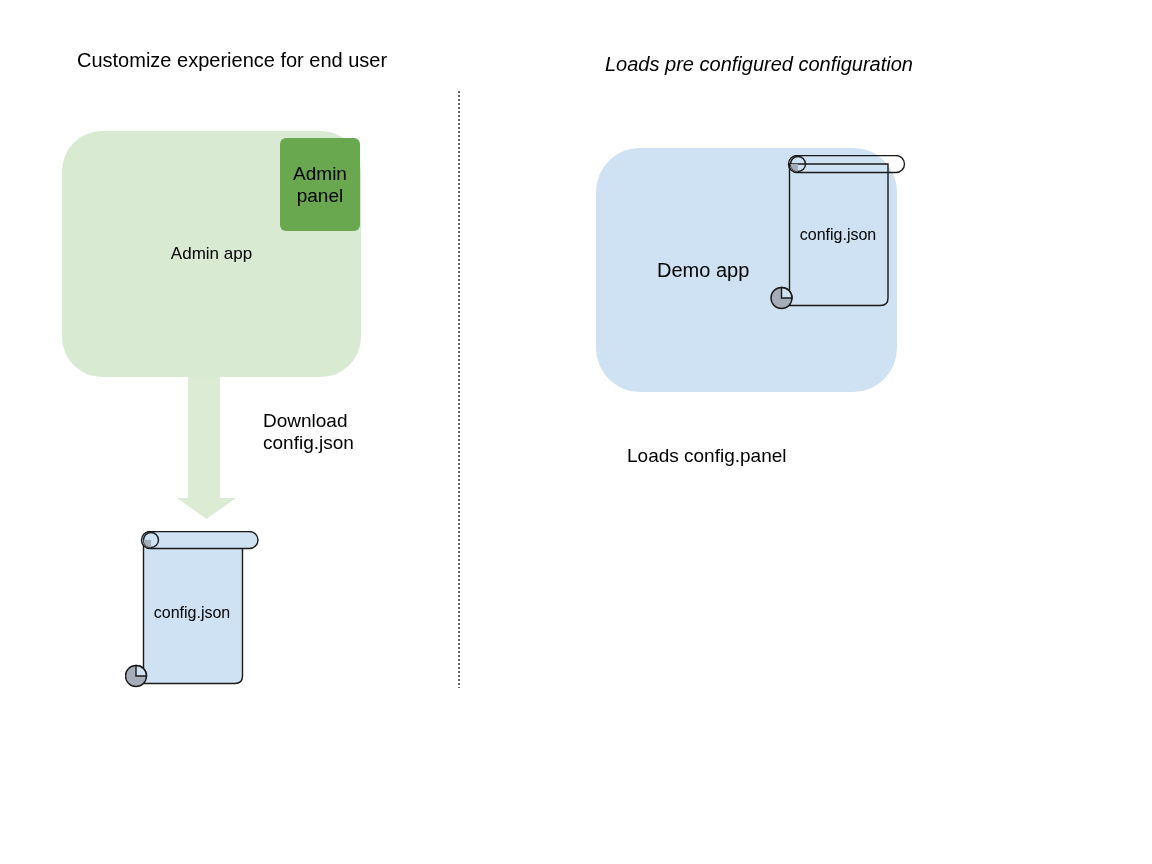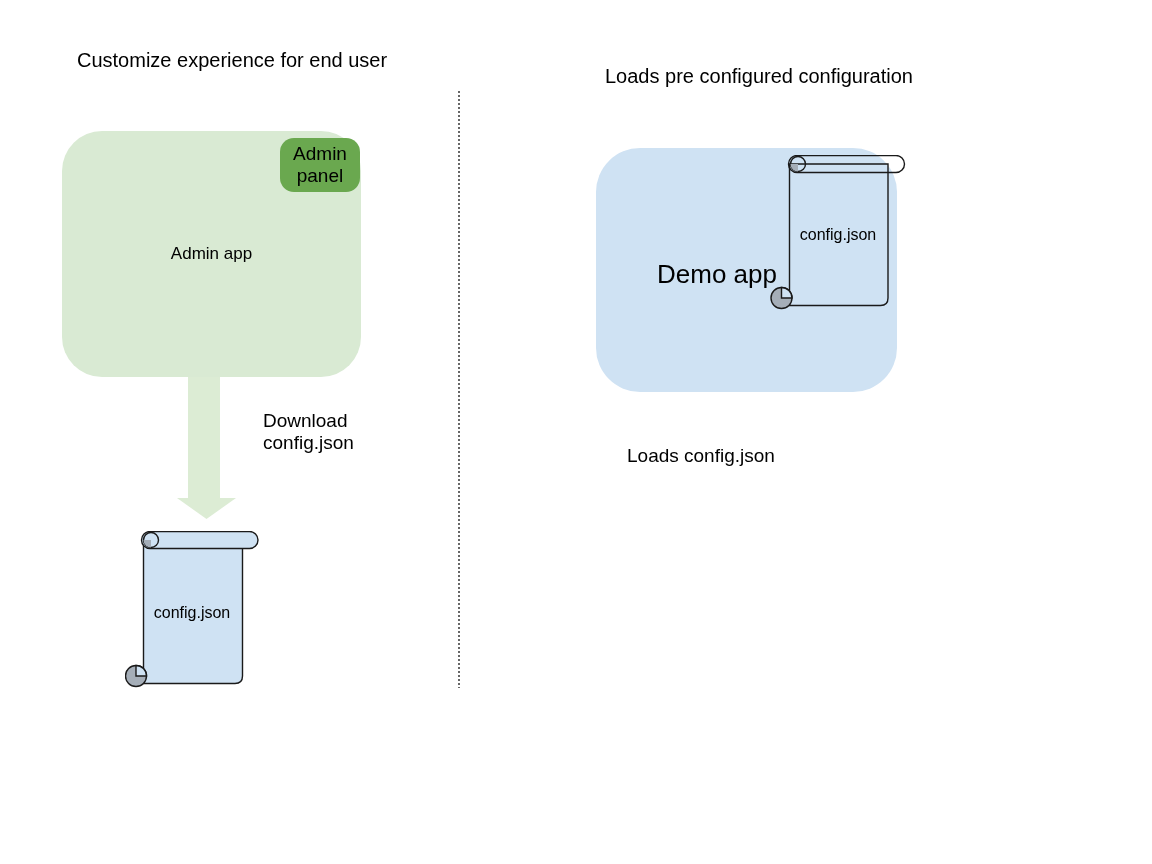--- a/index.html
+++ b/index.html
@@ -10,39 +10,39 @@
   .abs{position:absolute;}
   .title{font-size:20px;line-height:24px;color:var(--text);white-space:nowrap;text-align:right;}
   .caption{font-size:19px;line-height:22px;color:var(--text);white-space:pre-line;}
   #admin-app-box{
     left:62px;top:131px;width:299px;height:246px;border-radius:40px;
     background:var(--app-green-light);
     display:flex;align-items:center;justify-content:center;
   }
   #admin-app-label{font-size:17px;color:var(--text);}
   #admin-panel-box{
-    position:absolute;right:1px;top:7px;width:80px;height:54px;border-radius:14px;
+    position:absolute;right:1px;top:7px;width:80px;height:93px;border-radius:6px;
     background:var(--panel-green);
     display:flex;align-items:center;justify-content:center;text-align:center;
   }
   #admin-panel-label{font-size:19px;line-height:22px;color:var(--text);white-space:pre-line;}
   #download-arrow{left:177px;top:377px;}
   #download-label{left:263px;top:410px;}
   #divider{
     left:458px;top:91px;width:2px;height:597px;
     background:repeating-linear-gradient(to bottom,var(--divider-gray) 0 2px,transparent 2px 4px);
   }
   #demo-app-box{
     left:596px;top:148px;width:301px;height:244px;border-radius:44px;
     background:var(--app-blue-light);
   }
-  #demo-app-label{left:657px;top:259px;font-size:26px;color:var(--text);white-space:nowrap;}
+  #demo-app-label{left:657px;top:259px;font-size:20px;color:var(--text);white-space:nowrap;}
   #loads-config-label{left:627px;top:445px;}
   #left-title{left:77px;top:48px;}
-  #right-title{left:605px;top:64px;}
+  #right-title{left:605px;top:52px;font-style:italic;}
   #left-scroll{left:125px;top:531px;}
   #right-scroll{left:770px;top:155px;}
   .scroll-outline{stroke:var(--outline);stroke-width:1.4;}
   .scroll-filled{fill:var(--scroll-fill);}
   .scroll-clear{fill:none;}
   .curl-gray{fill:var(--curl-gray);}
   .notch-light{fill:var(--scroll-fill);}
   .scroll-text{font-family:"Liberation Sans",sans-serif;font-size:16px;fill:var(--text);}
 </style>
 </head>
@@ -85,15 +85,15 @@
   <svg class="abs" id="right-scroll" width="136" height="156" viewBox="0 0 136 156">
     <path class="scroll-clear scroll-outline" d="M19.5 9 H118 V143 Q118 150.5 110.5 150.5 H19.5 Z"></path>
     <rect class="scroll-clear scroll-outline" x="18.5" y="0.5" width="116" height="17" rx="8.5"></rect>
     <circle class="scroll-clear scroll-outline" cx="28" cy="9" r="7.5"></circle>
     <path class="curl-gray" d="M28 9 L20.5 9 A7.5 7.5 0 0 0 28 16.5 Z"></path>
     <circle class="curl-gray scroll-outline" cx="11.5" cy="143" r="10.5"></circle>
     <path class="notch-light scroll-outline" d="M11.5 132.5 A10.5 10.5 0 0 1 22 143 L11.5 143 Z"></path>
     <text class="scroll-text" x="68" y="85" text-anchor="middle">config.json</text>
   </svg>
 
-  <div class="abs caption" id="loads-config-label">Loads config.json</div>
+  <div class="abs caption" id="loads-config-label">Loads config.panel</div>
 
 </div>
 
 </body></html>

